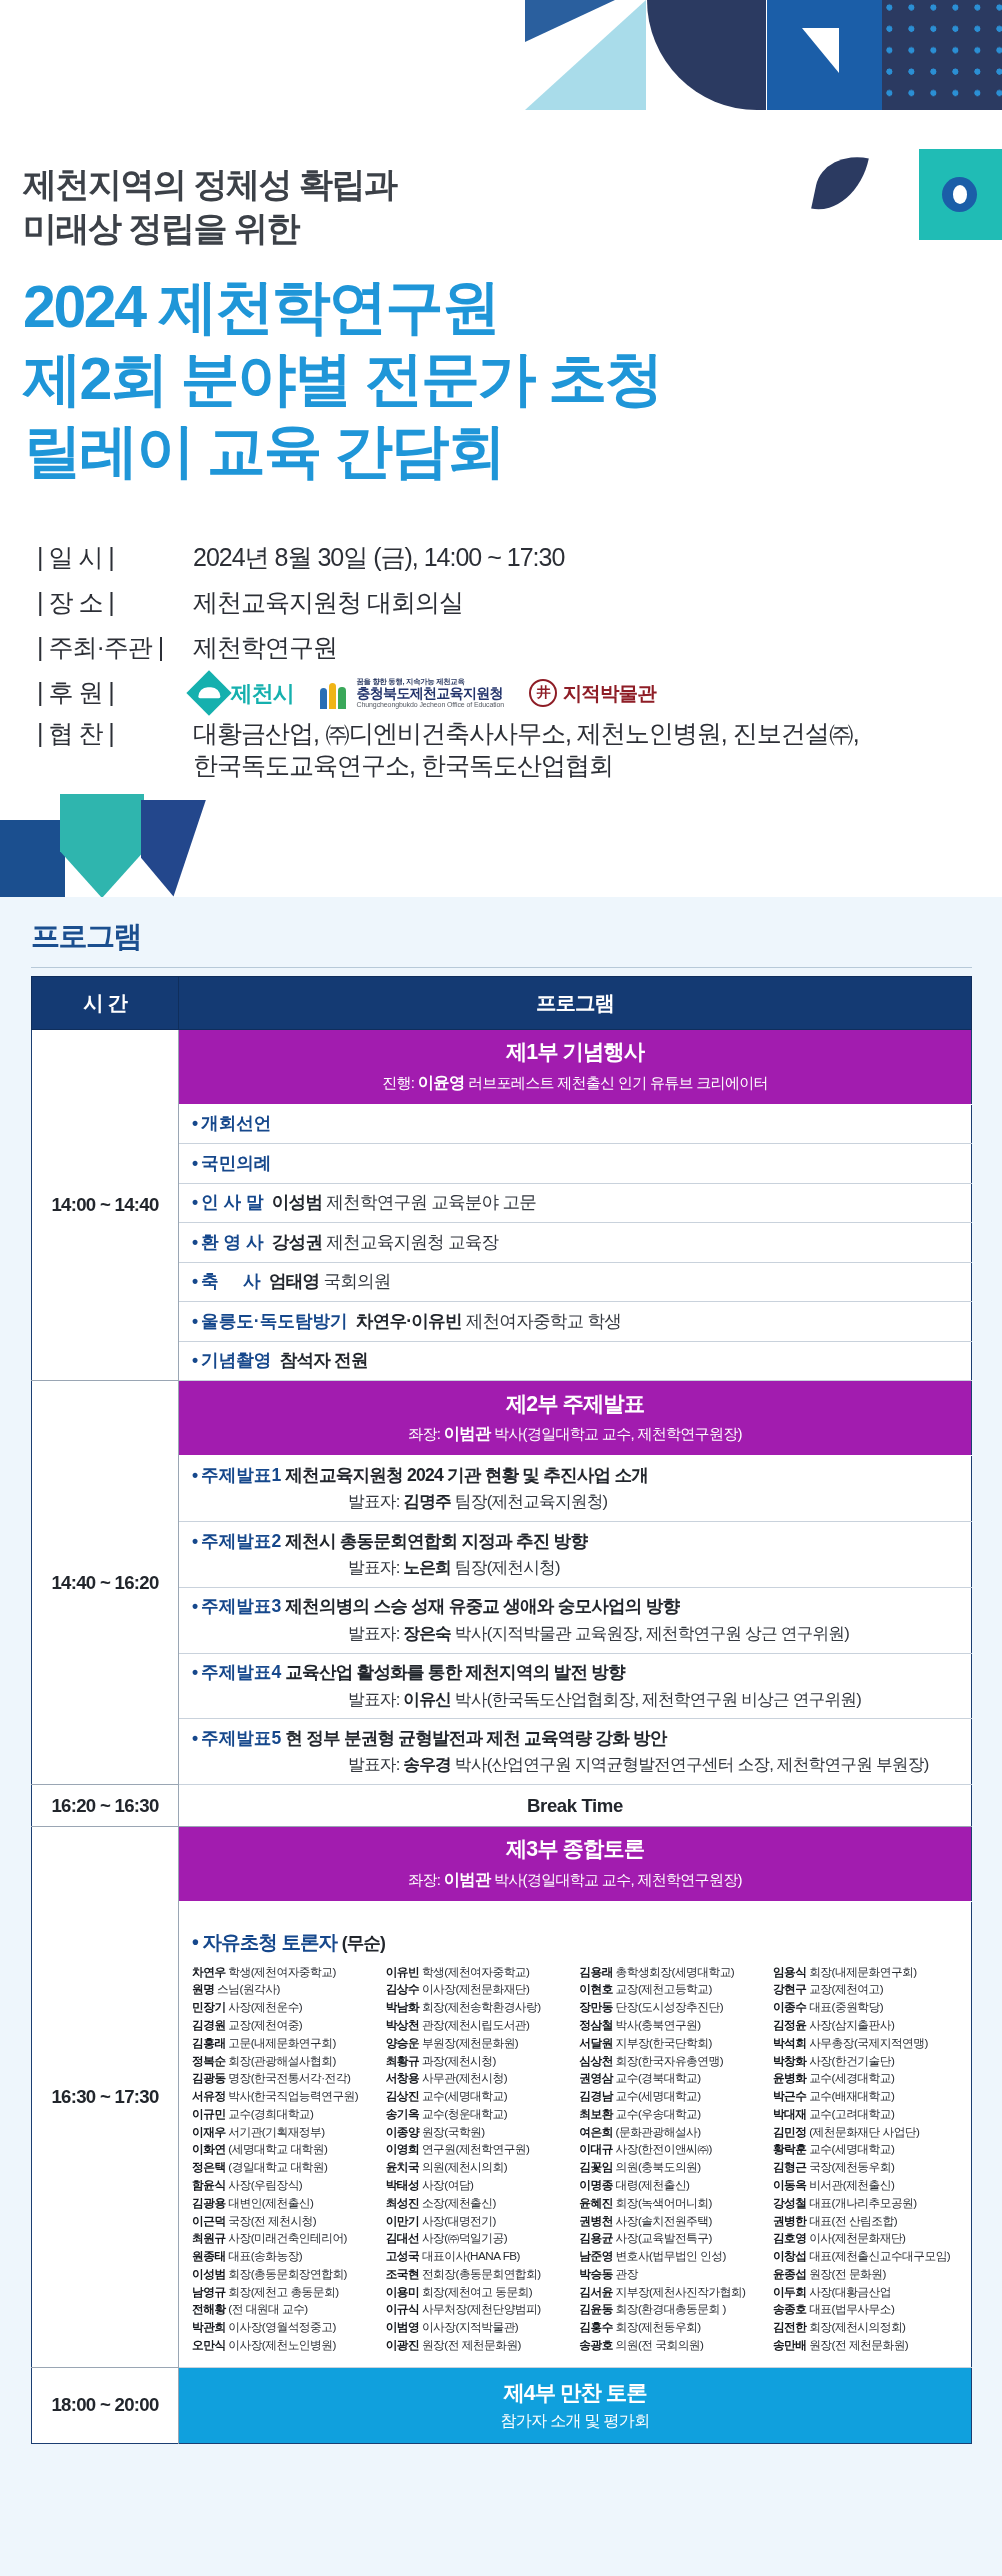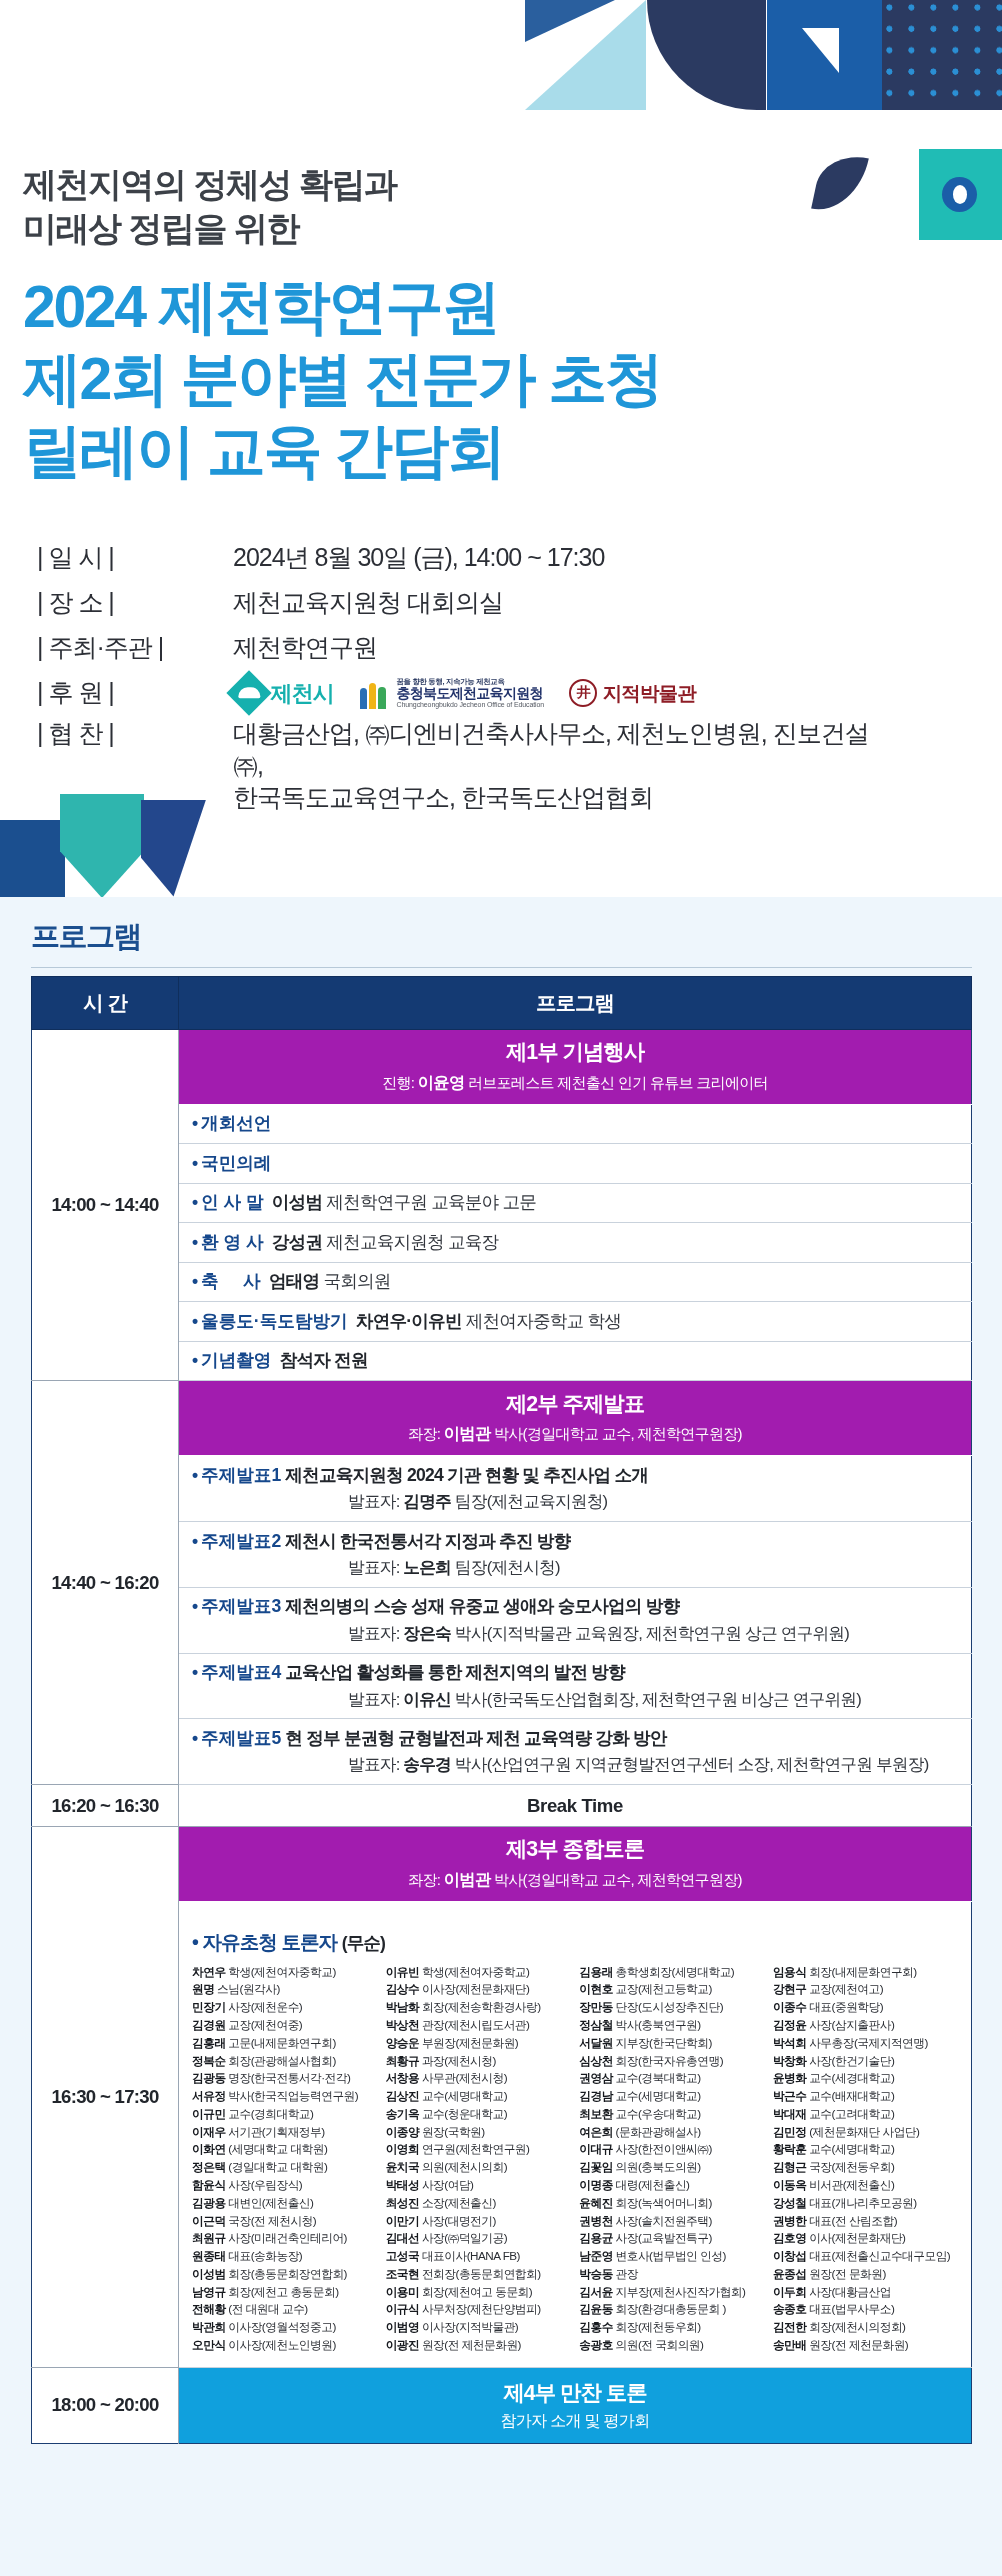--- a/index.html
+++ b/index.html
@@ -83,21 +83,21 @@
   .maintitle {
     margin-top: 22px;
     font-size: 59px; line-height: 1.22; font-weight: 900; color: #1f96d8;
     letter-spacing: -2.4px; white-space: pre-line;
   }
 
   
   .info { position: absolute; top: 541px; left: 37px; width: 836px; }
   .info-row {
     display: flex; align-items: flex-start;
-    margin-bottom: 12px; font-size: 25px; color: #2c2f36; letter-spacing: -1px; gap: 40px;
+    margin-bottom: 12px; font-size: 25px; color: #2c2f36; letter-spacing: -1px;
   }
   .info-label {
     flex: 0 0 156px; font-weight: 500; color: #2c2f36; white-space: pre;
   }
   .info-value { font-weight: 400; color: #2c2f36; line-height: 1.28; }
   .info-row.sponsors { align-items: center; margin-bottom: 8.4px; }
 
   
   .logos { display: flex; align-items: center; gap: 25px; }
   .logo { display: flex; align-items: flex-end; gap: 5.6px; }
@@ -395,21 +395,21 @@
           <span class="pres">
             <span class="desc">발표자:</span>
             <span class="nm">김명주</span>
             <span class="desc">팀장(제천교육지원청)</span>
           </span>
         </td>
           </tr>
         <tr>
             <td class="item">
           <span class="bullet">•</span><span class="lbl">주제발표2</span>
-          <span class="nm">제천시 한국전통서각 지정과 추진 방향</span>
+          <span class="nm">제천시 총동문회연합회 지정과 추진 방향</span>
           <span class="pres">
             <span class="desc">발표자:</span>
             <span class="nm">노은희</span>
             <span class="desc">팀장(제천시청)</span>
           </span>
         </td>
           </tr>
         <tr>
             <td class="item">
           <span class="bullet">•</span><span class="lbl">주제발표3</span>

